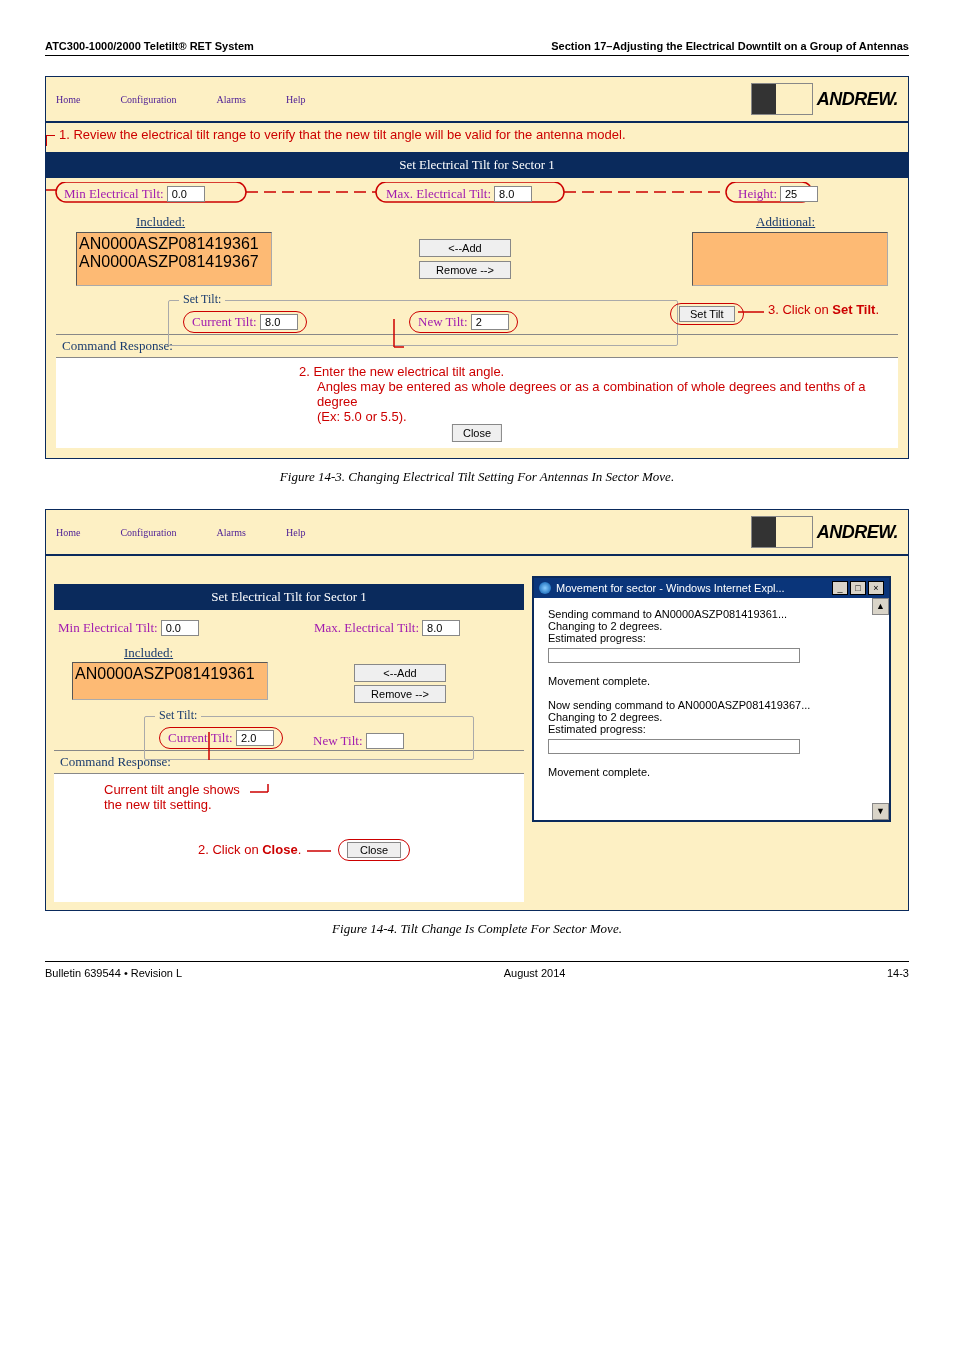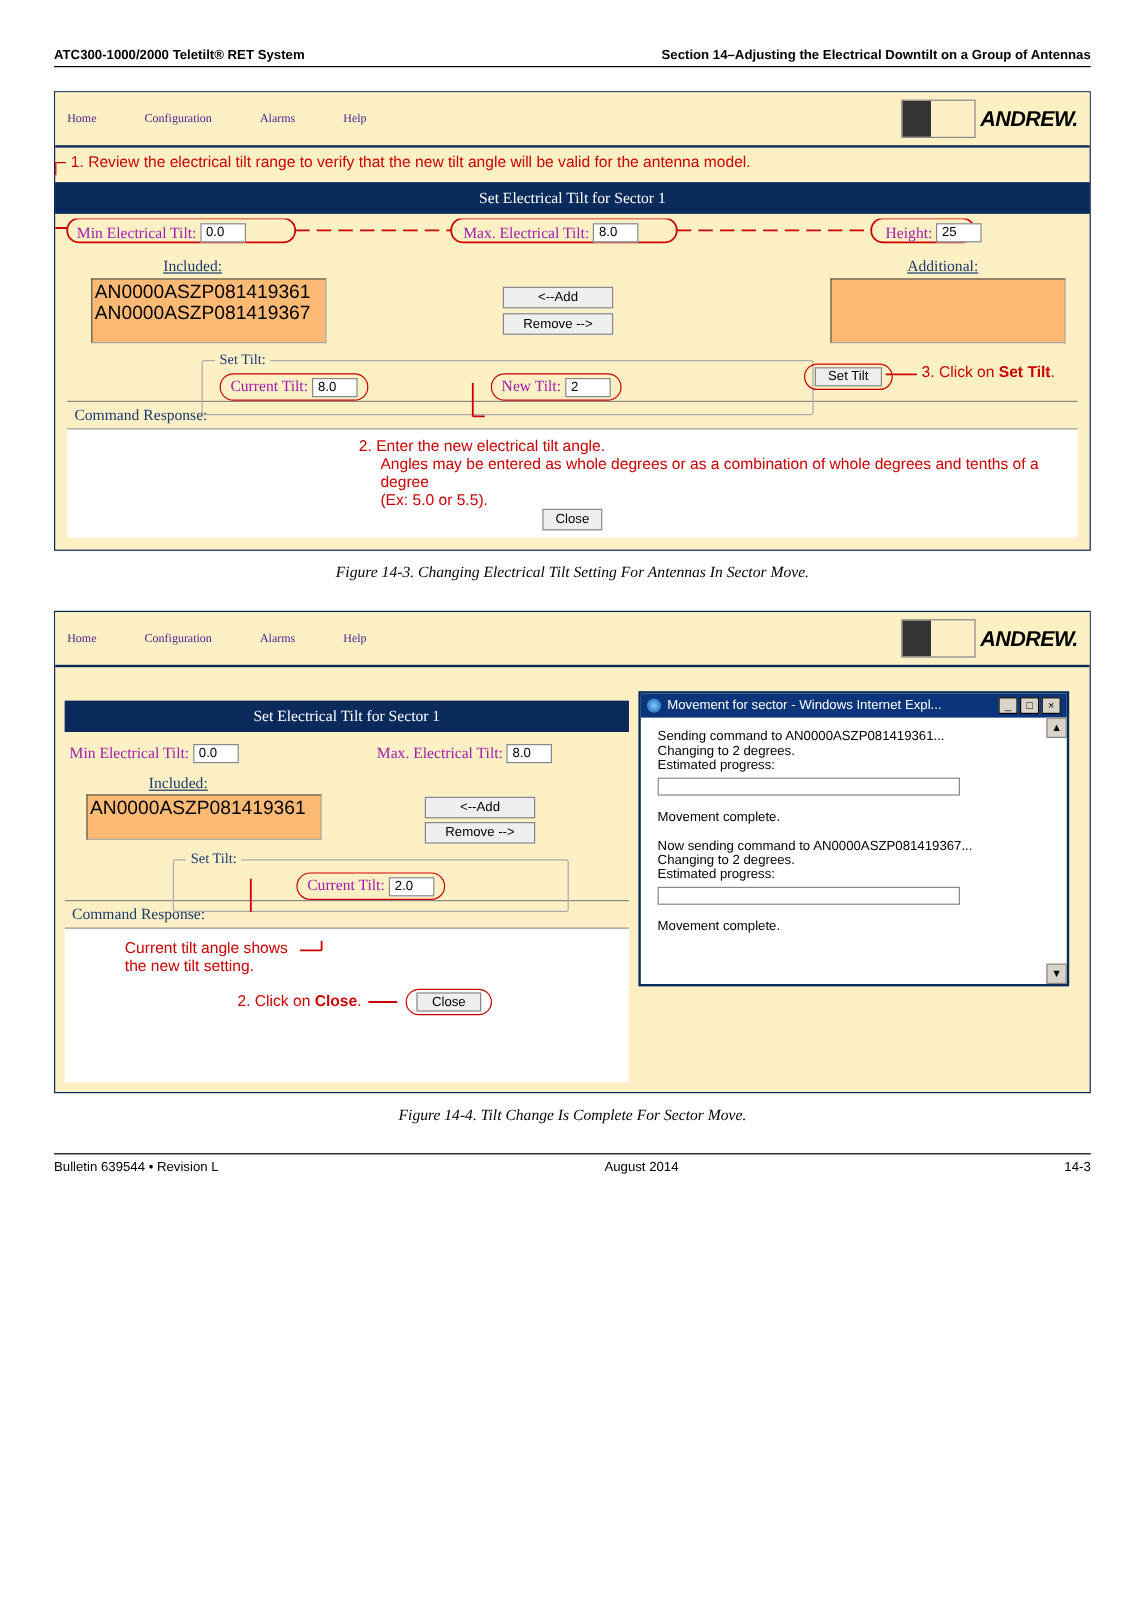--- a/index.html
+++ b/index.html
@@ -229,21 +229,21 @@
   line-height:15px;
 }
 </style>
 </head>
 <body>
 
 <div class="page">
 
   <div class="header-row">
     <span>ATC300-1000/2000 Teletilt® RET System</span>
-    <span>Section 14–Adjusting the Electrical Downtilt on a Group of Antennas</span>
+    <span>Section 17–Adjusting the Electrical Downtilt on a Group of Antennas</span>
   </div>
 
   <div class="app-window">
     <div class="menubar">
       <span class="menu-item">Home</span>
       <span class="menu-item">Configuration</span>
       <span class="menu-item">Alarms</span>
       <span class="menu-item">Help</span>
       <div class="logo-area">
         <div class="logo-img"></div>
@@ -383,21 +383,21 @@
           <div class="listbox" style="position:absolute; top:42px; left:18px; height:32px;">
             <div>AN0000ASZP081419361</div>
           </div>
           <div style="position:absolute; top:44px; left:300px;">
             <div class="ui-btn" style="width:70px;">&lt;--Add</div><br>
             <div class="ui-btn" style="width:70px; margin-top:3px;">Remove --&gt;</div>
           </div>
 
           <div class="groupbox" style="position:absolute; top:90px; left:90px; width:300px; height:22px;">
             <span class="group-title">Set Tilt:</span>
-            <div style="display:flex; align-items:center; gap:30px;flex-direction:column;">
+            <div style="display:flex; align-items:flex-end; gap:30px;">
               <span class="rounded-red">
                 <span class="field-label">Current Tilt:</span>
                 <span class="val-box">2.0</span>
               </span>
               <span>
                 <span class="field-label">New Tilt:</span>
                 <input class="val-box" style="width: 24px;">
               </span>
             </div>
           </div>
@@ -411,21 +411,21 @@
         <div class="response-area" style="padding:8px 10px 20px 40px; min-height:100px; position:relative;">
           <div class="annot" style="margin-bottom:4px; margin-left:10px;">
             Current tilt angle shows<br>the new tilt setting.
           </div>
 
           <svg style="position:absolute; top:10px; left:196px; pointer-events:none;" width="30" height="25">
             <line x1="0" y1="8" x2="18" y2="8" class="red-line"></line>
             <line x1="18" y1="0" x2="18" y2="8" class="red-line"></line>
           </svg>
 
-          <div style="text-align:center; margin-top:12px;">
+          <div style="text-align:center; margin-top:27px;">
             <span class="annot">2.  Click on <b>Close</b>.</span>
             <svg width="30" height="12" style="display:inline-block; vertical-align:middle;">
                 <line x1="2" y1="6" x2="26" y2="6" class="red-line"></line>
               </svg>
             <span class="rounded-red">
               <span class="ui-btn" style="padding:1px 12px;">Close</span>
             </span>
           </div>
 
         </div>

